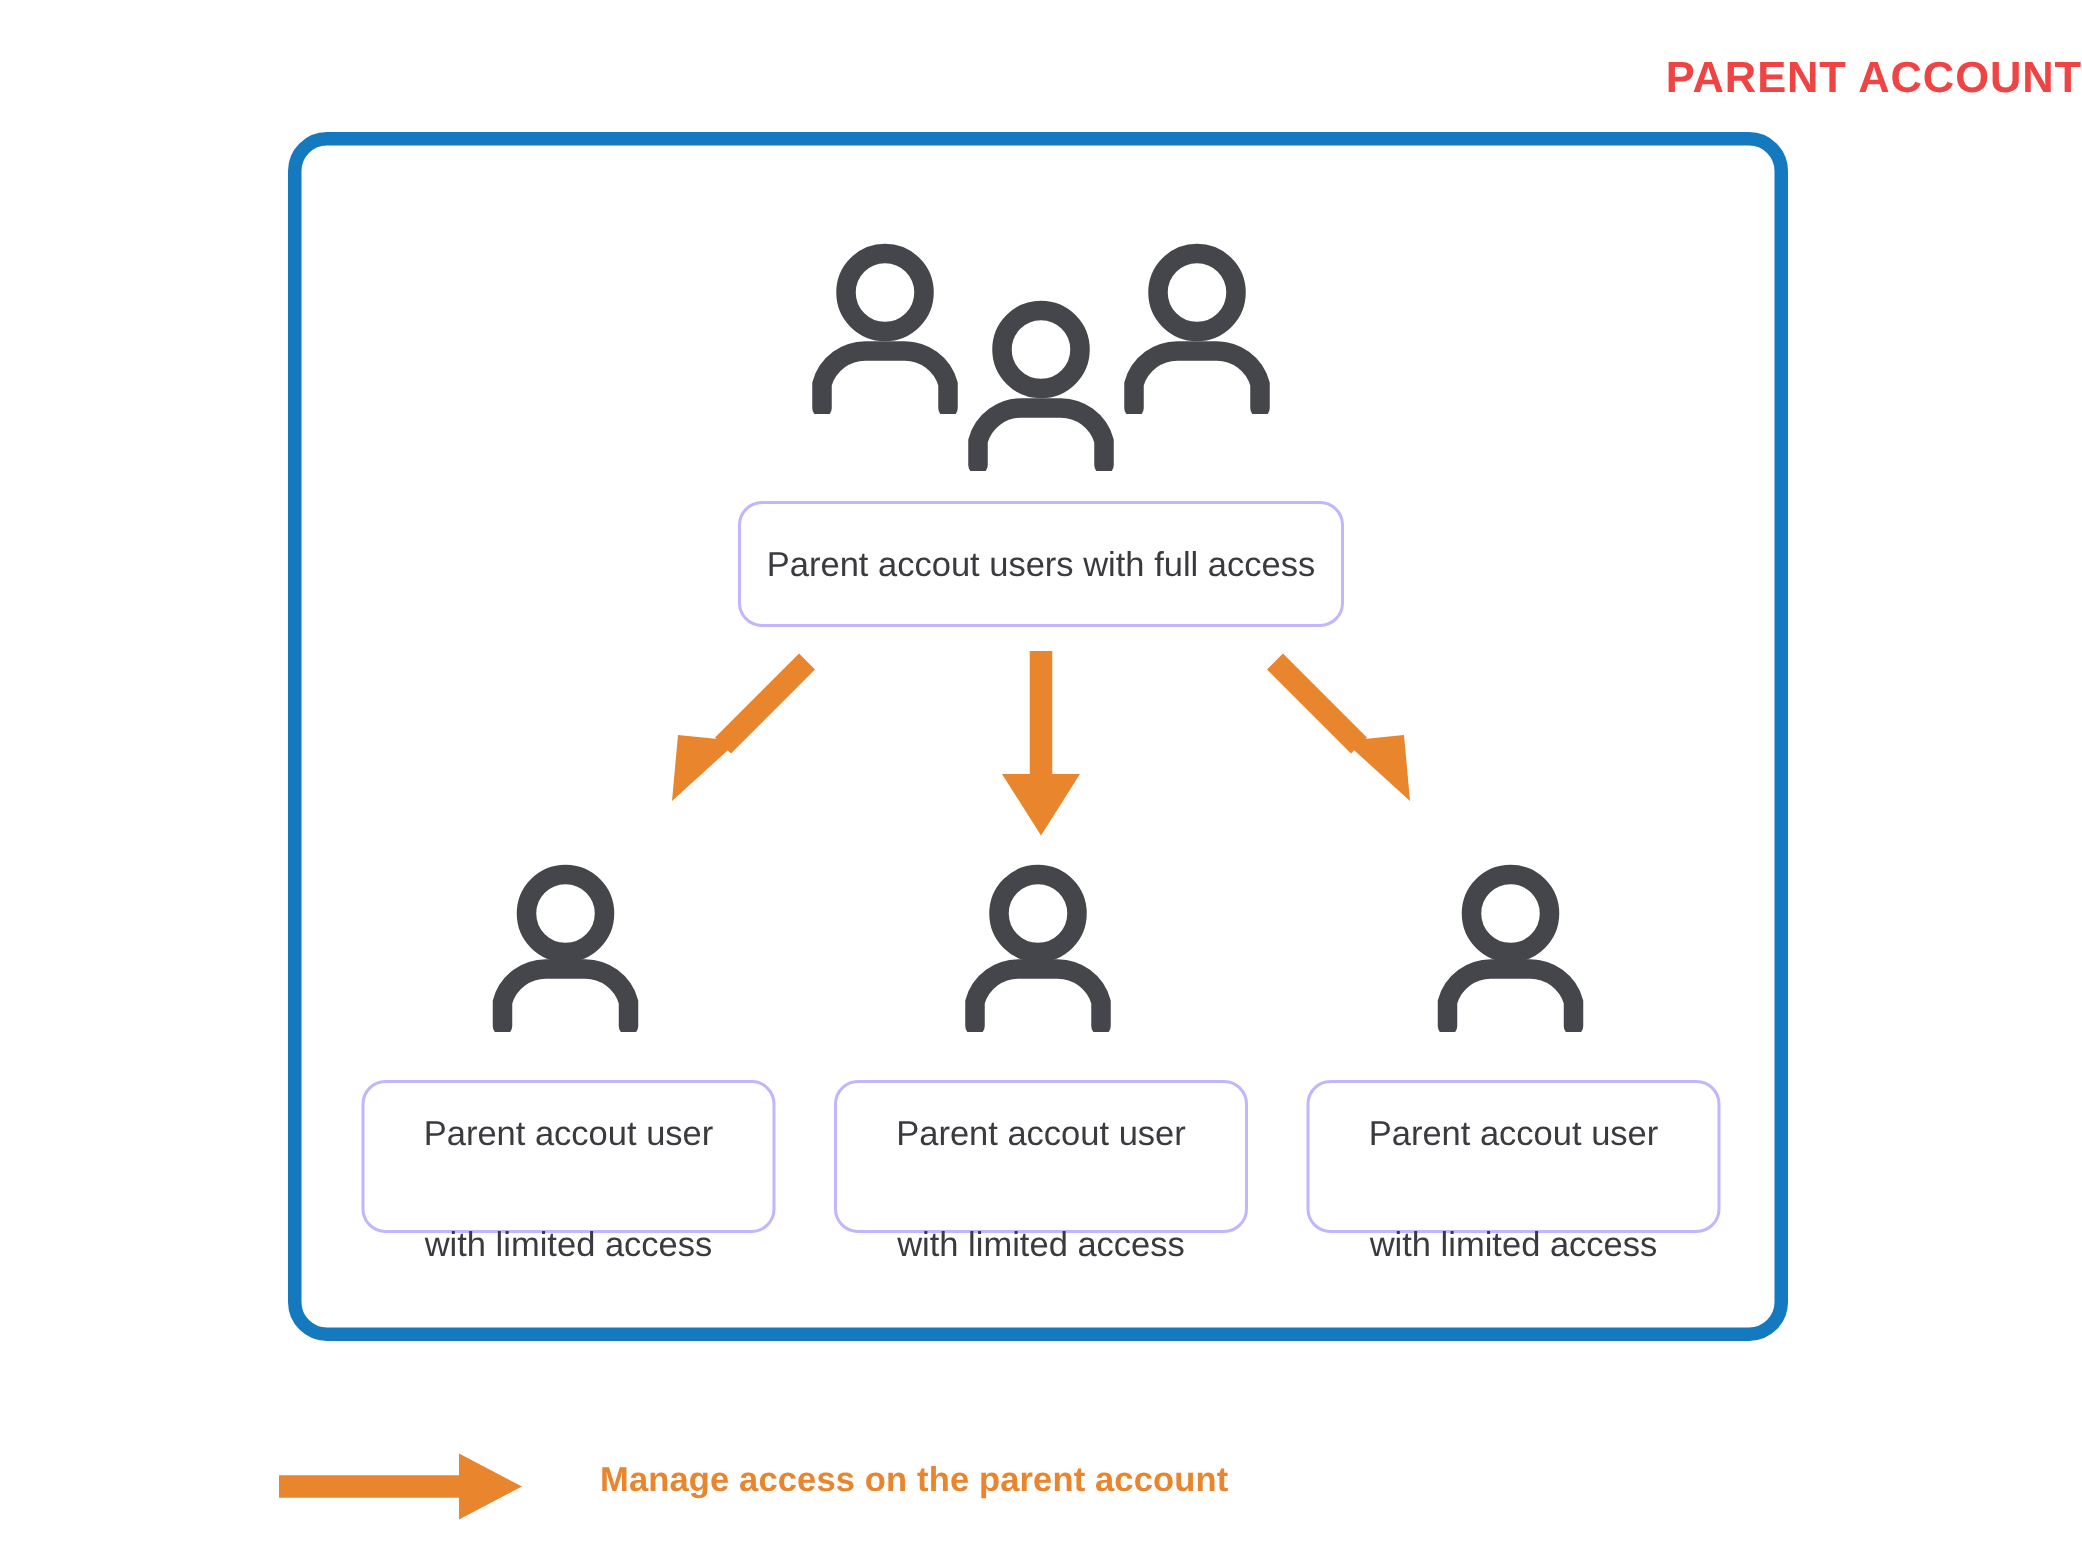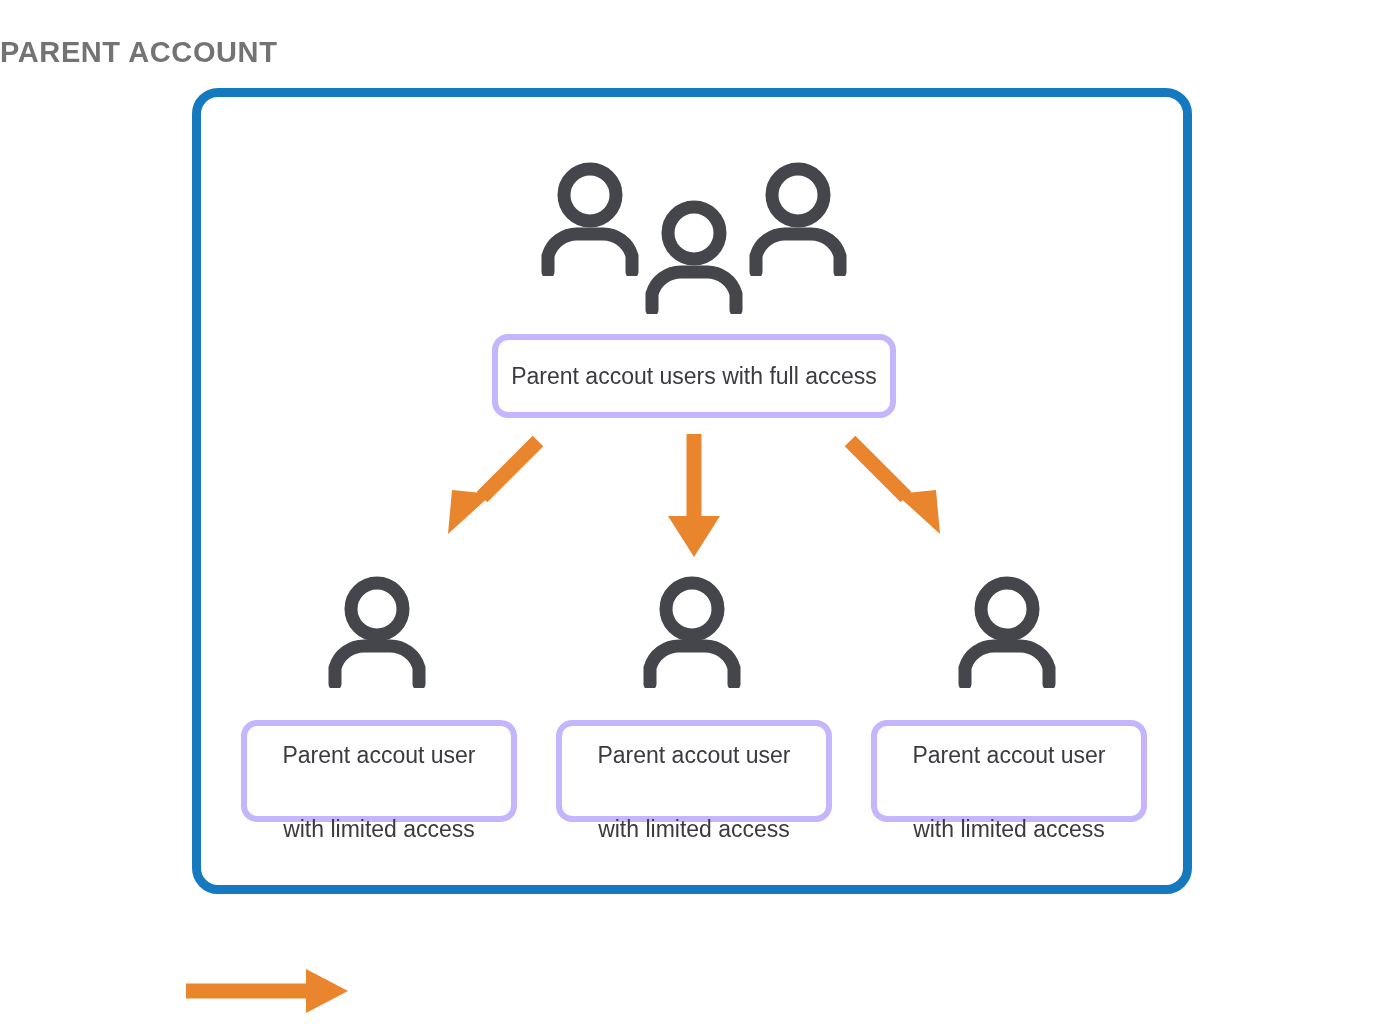--- a/index.html
+++ b/index.html
@@ -15,25 +15,25 @@
     font-family: "Liberation Sans", sans-serif;
     -webkit-font-smoothing: antialiased;
   }
 
   
   .page-title {
     position: absolute;
     left: 0;
     top: 36px;
     width: 1388px;
-    text-align: left;
+    text-align: right;
     font-size: 29px;
     font-weight: bold;
     letter-spacing: 0.6px;
-    color: #737373;
+    color: #ef4444;
     font-family: "Liberation Sans", sans-serif;
   }
 
   
   .parent-frame {
     position: absolute;
     left: 192px;
     top: 88px;
     width: 1000px;
     height: 806px;
@@ -59,21 +59,21 @@
   .p-top-right  { left: 208px; top: 0px; }
 
   .p-bottom-1 { position: absolute; left: 325px; top: 576px; }
   .p-bottom-2 { position: absolute; left: 640px; top: 576px; }
   .p-bottom-3 { position: absolute; left: 955px; top: 576px; }
 
   
   .label-box {
     position: absolute;
     box-sizing: border-box;
-    border: 6px solid #c4b5fd;
+    border: 2px solid #c4b5fd;
     border-radius: 16px;
     background: #ffffff;
     display: flex;
     align-items: center;
     justify-content: center;
     text-align: center;
     color: #3a3a3f;
     font-size: 23px;
     line-height: 31px;
     font-family: "Liberation Sans", sans-serif;
@@ -214,13 +214,14 @@
     <span class="line">Parent accout user</span>
     <span class="line">with limited access</span>
   </span>
 </div>
 
 <div class="legend">
   <svg class="legend-arrow" width="170" height="46" viewBox="0 0 170 46">
     <line x1="0" y1="23" x2="128" y2="23" stroke="#e8852d" stroke-width="15"></line>
     <polygon points="162,23 120,1 120,45" fill="#e8852d"></polygon>
   </svg>
+  <div class="legend-text">Manage access on the parent account</div>
 </div>
 
 </body></html>

